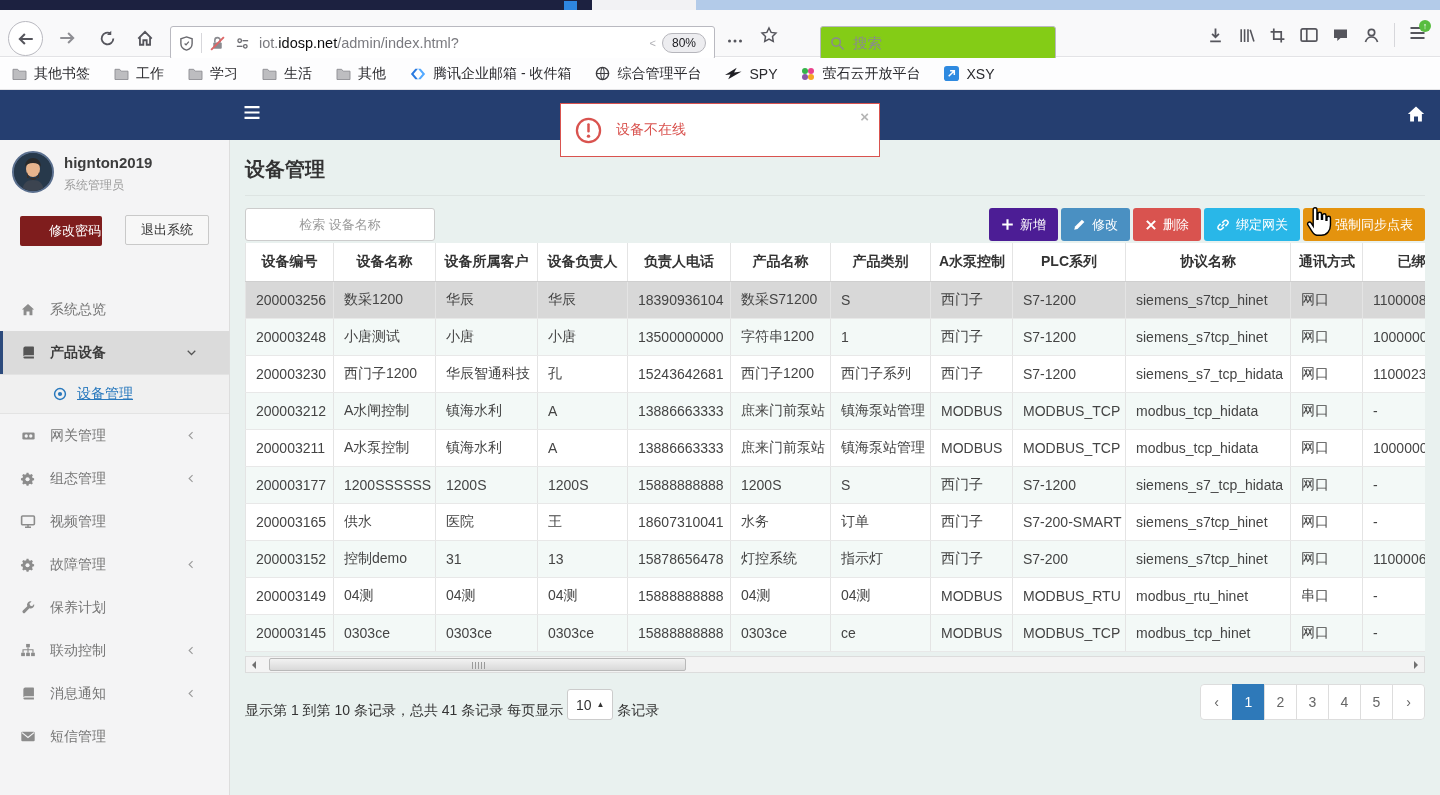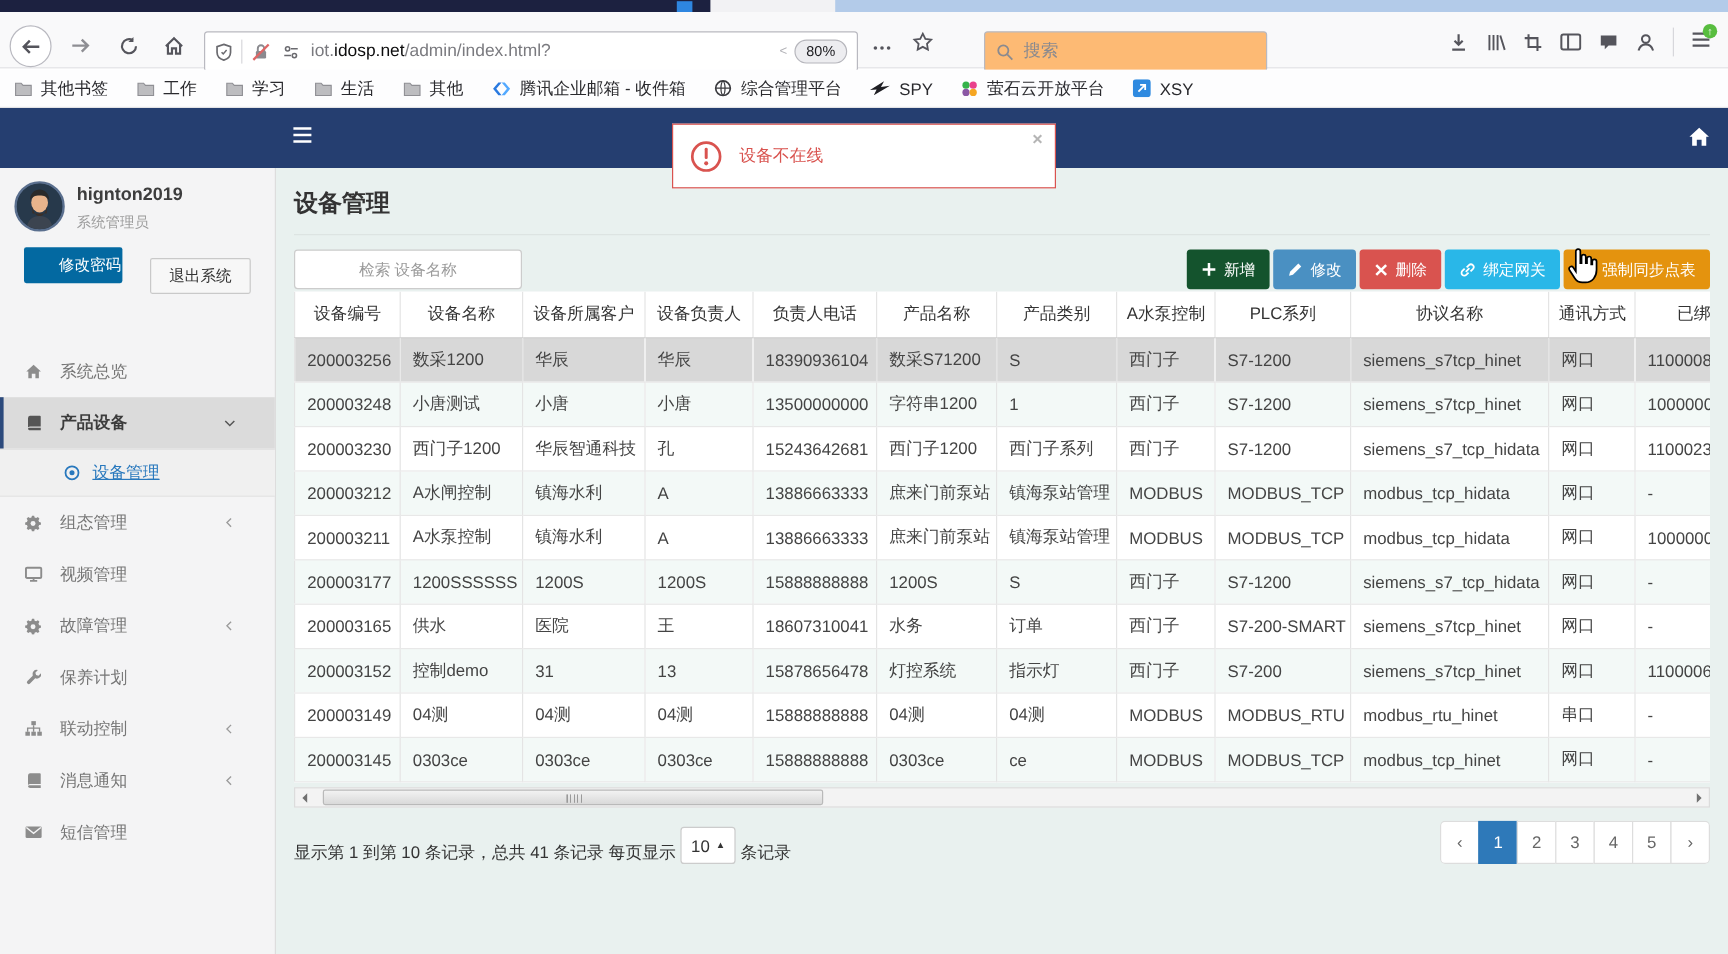--- a/index.html
+++ b/index.html
@@ -20,21 +20,21 @@
   .icn { display:inline-flex; align-items:center; justify-content:center; }
   .icn svg { display:block; }
 
   .urlbar { position:absolute; left:170px; top:16px; width:545px; height:34px; background:#fff; border:1px solid #b9b9c0; border-radius:3px; display:flex; align-items:center; padding:0 8px; }
   .urlbar .sep { width:1px; height:20px; background:#d7d7db; margin:0 7px; }
   .url-text { flex:1; font-size:14.5px; color:#7a7a7f; white-space:nowrap; overflow:hidden; margin-left:8px; }
   .url-domain { color:#0c0c0d;margin-top:40px; }
   .url-trunc { color:#b0b0b5; font-size:11px; margin:0 6px 0 2px; }
   .zoom-pill { font-size:12px; color:#1a1a1e; background:#ededf0; border:1px solid #b6b6bc; border-radius:10px; padding:2px 9px; white-space:nowrap; }
   .page-actions { position:absolute; top:20px; color:#55555c; }
-  .searchbox { position:absolute; left:820px; top:16px; width:236px; height:34px; background:#fdba74; border:1px solid #b9b9c0; border-radius:3px; display:flex; align-items:center; padding:0 9px; }
+  .searchbox { position:absolute; left:820px; top:16px; width:236px; height:34px; background:#84cc16; border:1px solid #b9b9c0; border-radius:3px; display:flex; align-items:center; padding:0 9px; }
   .searchbox input { border:none; outline:none; flex:1; font-size:14.5px; color:#333; background:transparent; margin-left:8px; font-family:inherit; }
   .searchbox input::placeholder { color:#8a8a8f; }
   .right-icons { position:absolute; right:14px; top:13px; display:flex; align-items:center; gap:14px; color:#55555c; }
   .tb-sep { width:1px; height:24px; background:#d7d7db; }
   .burger-wrap { position:relative; }
   .badge-up { position:absolute; right:-5px; top:-6px; width:12px; height:12px; border-radius:50%; background:#58bd3f; color:#fff; font-size:9px; line-height:12px; text-align:center; font-weight:bold; }
 
   
   .bookmarks { position:absolute; left:0; top:58px; width:1440px; height:32px; background:#fdfdfe; border-bottom:1px solid #e3e3e6; display:flex; align-items:center; padding:0 12px; gap:24px; }
   .bm { display:flex; align-items:center; gap:7px; font-size:14px; color:#2a2a2e; white-space:nowrap; }
@@ -48,21 +48,21 @@
   
   .alert { position:absolute; left:560px; top:13px; width:320px; height:54px; background:#fff; border:1px solid #d9534f; display:flex; align-items:center; padding:0 14px; z-index:20; }
   .alert-text { color:#d9534f; font-size:14px; margin-left:14px; }
   .alert-close { position:absolute; right:10px; top:4px; color:#b5b5b5; font-size:15px; font-weight:bold; }
 
   
   .sidebar { position:absolute; left:0; top:50px; width:230px; height:756px; background:#f4f4f5; border-right:1px solid #ddd; }
   .avatar { position:absolute; left:12px; top:11px; width:42px; height:42px; border-radius:50%; overflow:hidden; border:2px solid #5a6f8e; background:#27394b; }
   .profile-name { position:absolute; left:64px; top:14px; font-size:15px; font-weight:bold; color:#3d3d3d; }
   .profile-role { position:absolute; left:64px; top:37px; font-size:12px; color:#9b9b9b; }
-  .btn-pwd { position:absolute; left:20px; top:66px; width:82px; height:30px; background:#0369a1; color:#fff; font-size:13px; border:none; border-radius:2px;padding-left:28px; }
+  .btn-pwd { position:absolute; left:20px; top:76px; width:82px; height:30px; background:#7f1d1d; color:#fff; font-size:13px; border:none; border-radius:2px;padding-left:28px; }
   .btn-logout { position:absolute; left:125px; top:75px; width:84px; height:30px; background:#f7f7f7; color:#333; font-size:13px; border:1px solid #c9c9c9; border-radius:2px; }
   .menu { position:absolute; left:0; top:148px; right:0; }
   .mi { display:flex; align-items:center; height:43px; padding:0 16px 0 19px; font-size:14px; color:#767676; }
   .mi .icn { width:18px; color:#8c8c8c; margin-right:13px; }
   .mi .lbl { flex:1; }
   .mi .chev { color:#9b9b9b; }
   .mi.active { background:#dbdbdb; border-left:3px solid #2c4a7c; padding-left:16px; color:#3c3c3c; font-weight:bold; }
   .mi.active .icn { color:#555; }
   .submenu { background:#f0f0f0; border-top:1px solid #e3e3e3; border-bottom:1px solid #e3e3e3; }
   .smi { display:flex; align-items:center; height:38px; padding-left:52px; font-size:14px; color:#787878; }
@@ -75,21 +75,21 @@
   .page-title { position:absolute; left:15px; top:16px; font-size:20px; color:#333; }
   .panel-line { position:absolute; left:15px; right:15px; top:55px; border-top:1px solid #dde4e2; }
   .dev-search { position:absolute; left:15px; top:68px; width:190px; height:33px; border:1px solid #ccc; border-radius:3px; padding:0 10px; font-size:13px; color:#333; outline:none; font-family:inherit;text-align:center; }
   .dev-search::placeholder { color:#9a9a9a; }
   .actions { position:absolute; right:15px; top:68px; display:flex; gap:3px; }
   .abtn { height:33px; display:flex; align-items:center; gap:6px; padding:0 12px; color:#fff; font-size:13px; border:none; border-radius:3px; white-space:nowrap; }
   .abtn .icn { color:#fff; }
 
   .table-wrap { position:absolute; left:15px; top:103px; width:1180px; height:409px; overflow:hidden; background:#fff; }
   table.grid { border-collapse:collapse; table-layout:fixed; background:#fff; border-left:1px solid #e4e4e4; }
-  .grid th { height:38px; font-size:14px; font-weight:normal; color:#333; background:#fff; border-right:1px solid #e4e4e4; border-bottom:1px solid #cfcfcf; white-space:nowrap; overflow:hidden; padding:0 8px; }
+  .grid th { height:38px; font-size:14px; font-weight:bold; color:#333; background:#fff; border-right:1px solid #e4e4e4; border-bottom:1px solid #cfcfcf; white-space:nowrap; overflow:hidden; padding:0 8px; }
   .grid td { height:37px; font-size:14px; color:#444; border-right:1px solid #e4e4e4; border-bottom:1px solid #e8e8e8; white-space:nowrap; overflow:hidden; padding:0 10px; }
   .grid tr.stripe td { background:#f3f9f7; }
   .grid tr.sel td { background:#d8d8d8; }
 
   .hscroll { position:absolute; left:15px; top:516px; width:1180px; height:17px; background:#f3f3f3; border:1px solid #dcdcdc; }
   .hs-arrow { position:absolute; top:0; width:16px; height:15px; display:flex; align-items:center; justify-content:center; }
   .hs-arrow.left { left:0; } .hs-arrow.right { right:0; }
   .tri-l { width:0; height:0; border:4px solid transparent; border-right-color:#707070; border-left:none; }
   .tri-r { width:0; height:0; border:4px solid transparent; border-left-color:#707070; border-right:none; }
   .hs-thumb { position:absolute; left:23px; top:1px; width:417px; height:13px; background:linear-gradient(#f2f2f2,#d9d9d9); border:1px solid #b9b9b9; border-radius:2px; }
@@ -403,20 +403,35 @@
                 <svg width="14" height="14" viewBox="0 0 16 16">
                   <circle cx="8" cy="8" r="6.2" fill="none" stroke="currentColor" stroke-width="1.7"></circle>
                   <circle cx="8" cy="8" r="2.4" fill="currentColor"></circle>
                 </svg>
               </span>
               <span>设备管理</span>
             </div>
           </div>
           <div class="mi">
             <span class="icn">
+              <svg width="17" height="14" viewBox="0 0 16 16">
+                <rect x="1" y="4" width="14" height="8" rx="1.5" fill="currentColor"></rect>
+                <circle cx="5.4" cy="8" r="1.9" fill="#f4f4f5"></circle>
+                <circle cx="10.6" cy="8" r="1.9" fill="#f4f4f5"></circle>
+              </svg>
+            </span>
+            <span class="lbl">网关管理</span>
+            <span class="chev icn">
+              <svg width="10" height="11" viewBox="0 0 16 16">
+                <path d="M10.5 2.5L5 8l5.5 5.5" stroke="currentColor" stroke-width="1.8" fill="none"></path>
+              </svg>
+            </span>
+          </div>
+          <div class="mi">
+            <span class="icn">
               <svg width="16" height="15" viewBox="0 0 16 16">
                 <path d="M6.5 1.8h2l.4 1.6 1.4.6 1.5-.9 1.4 1.4-.9 1.5.6 1.4 1.6.4v2l-1.6.4-.6 1.4.9 1.5-1.4 1.4-1.5-.9-1.4.6-.4 1.6h-2l-.4-1.6-1.4-.6-1.5.9-1.4-1.4.9-1.5-.6-1.4-1.6-.4v-2l1.6-.4.6-1.4-.9-1.5 1.4-1.4 1.5.9 1.4-.6z" fill="currentColor"></path>
                 <circle cx="7.5" cy="8.8" r="2.2" fill="#f4f4f5"></circle>
               </svg>
             </span>
             <span class="lbl">组态管理</span>
             <span class="chev icn">
               <svg width="10" height="11" viewBox="0 0 16 16">
                 <path d="M10.5 2.5L5 8l5.5 5.5" stroke="currentColor" stroke-width="1.8" fill="none"></path>
               </svg>
@@ -494,21 +509,21 @@
             <span class="lbl">短信管理</span>
           </div>
         </nav>
     </aside>
 
     <div class="main">
       <h1 class="page-title">设备管理</h1>
       <div class="panel-line"></div>
       <input class="dev-search" type="text" placeholder="检索 设备名称" style="">
       <div class="actions" id="actions">
-          <button class="abtn" style="background: #14532d;">
+          <button class="abtn" style="background: #4c1d95;">
             <span class="icn">
               <svg width="13" height="13" viewBox="0 0 16 16">
                 <path d="M8 1.5v13M1.5 8h13" stroke="#fff" stroke-width="2.6"></path>
               </svg>
             </span>
             <span>新增</span>
           </button>
           <button class="abtn" style="background: rgb(74, 144, 194);">
             <span class="icn">
               <svg width="13" height="13" viewBox="0 0 16 16">

